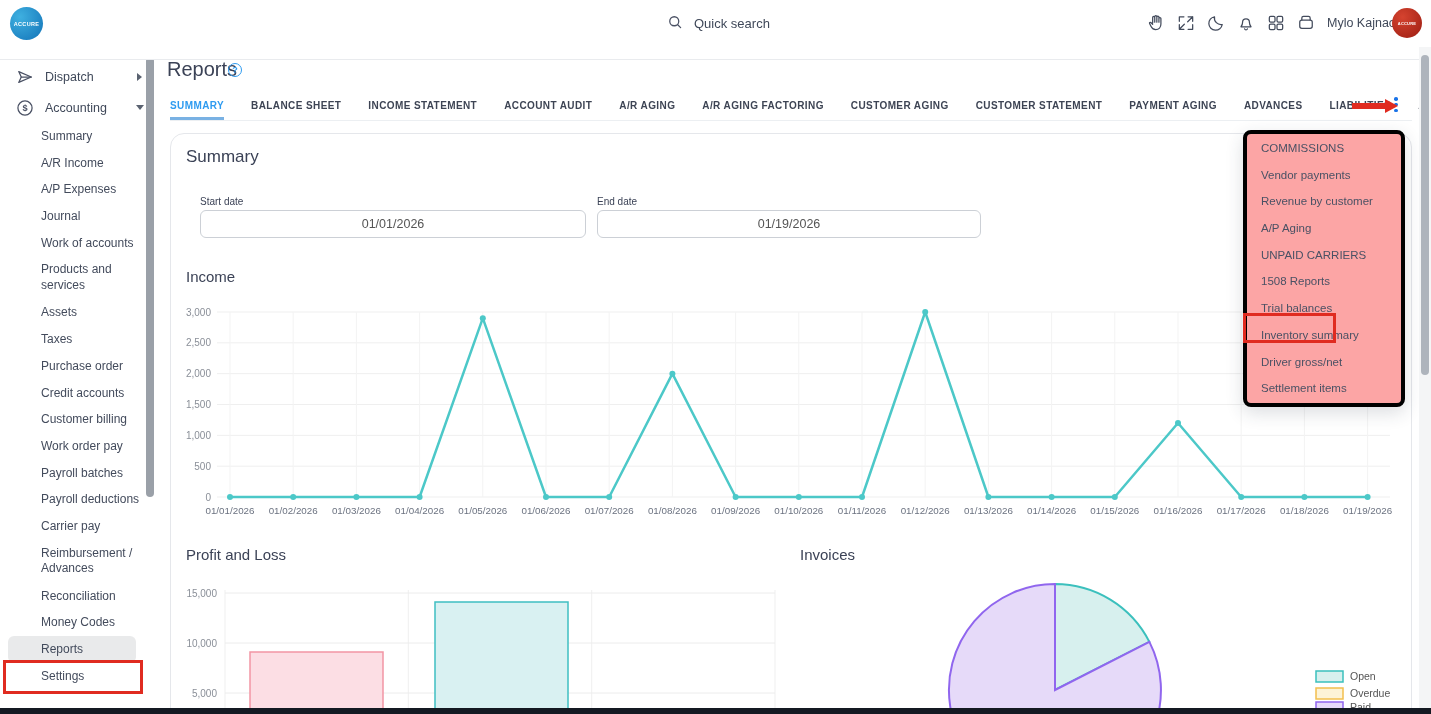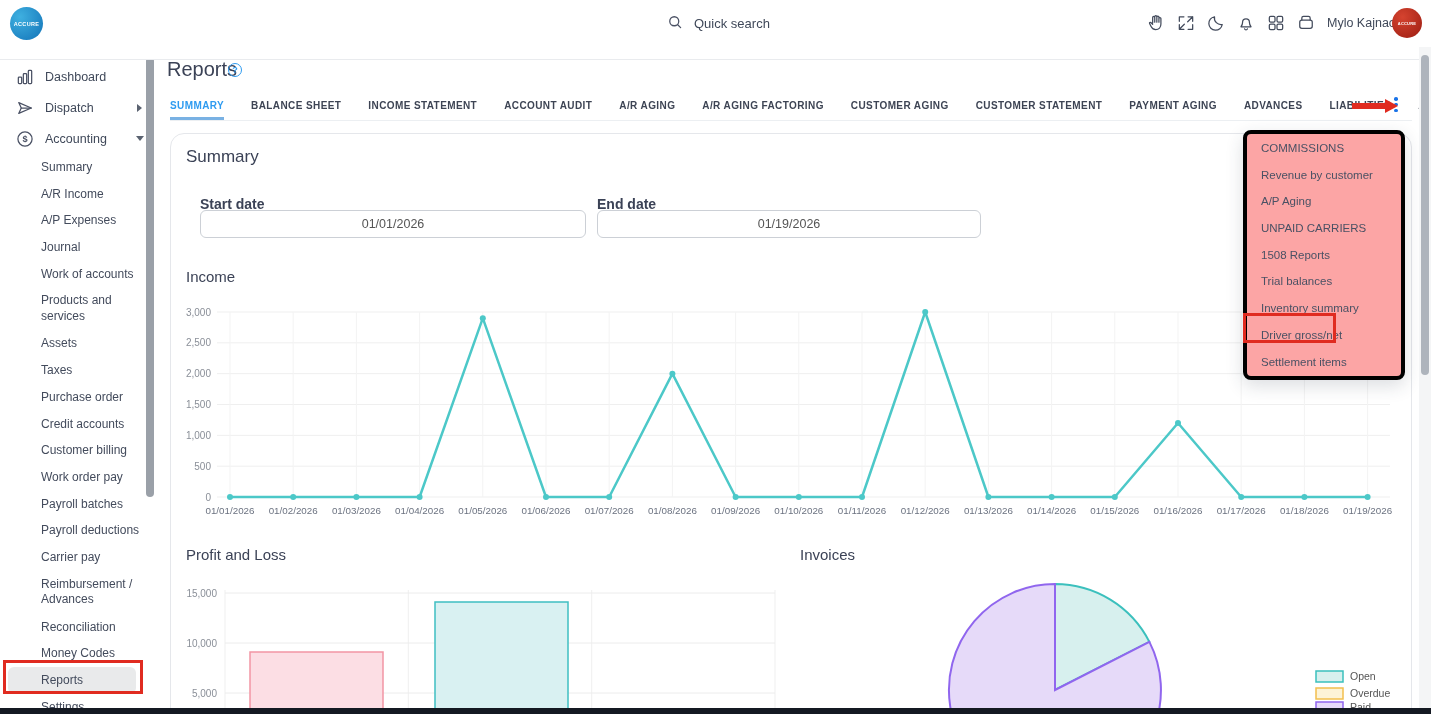--- a/index.html
+++ b/index.html
@@ -38,21 +38,21 @@
         color:#2e9bf0;font-size:9px;font-weight:bold;display:flex;align-items:center;justify-content:center;z-index:5;}
   .tabs{position:absolute;left:170px;top:92px;display:flex;gap:27px;align-items:flex-end;height:28px;z-index:5;}
   .tab{font-size:10px;font-weight:bold;letter-spacing:.4px;color:#3d4454;padding-bottom:9px;white-space:nowrap;}
   .tab.active{color:#2e9bf0;border-bottom:3px solid #79b1e3;padding-bottom:6px;}
   .tabs-divider{position:absolute;left:170px;top:120px;width:1242px;height:1px;background:#eceff2;z-index:4;}
   .kebab{position:absolute;left:1394px;top:97px;display:flex;flex-direction:column;gap:2.2px;z-index:6;}
   .kebab i{width:3.6px;height:3.6px;border-radius:50%;background:#1a73e8;}
   
   .card{position:absolute;left:170px;top:133px;width:1242px;height:600px;background:#fff;border:1px solid #e5e7eb;border-radius:14px;z-index:1;}
   .card-h{position:absolute;left:186px;top:147px;font-size:17px;color:#3b4256;z-index:2;}
-  .f-label{position:absolute;font-size:14px;font-weight:bold;color:#3b4256;z-index:2;}
+  .f-label{position:absolute;font-size:10px;font-weight:normal;color:#3b4256;z-index:2;}
   .f-input{position:absolute;height:28px;border:1px solid #ccd0d6;border-radius:6px;background:#fff;z-index:2;
            display:flex;align-items:center;justify-content:center;font-size:12.5px;color:#555;}
   .sec-title{position:absolute;font-size:15px;color:#3b4256;z-index:2;}
   .chart{position:absolute;z-index:2;}
   svg text{font-family:"Liberation Sans",sans-serif;}
   
   .menu{position:absolute;left:1243px;top:130px;width:162px;background:#fca5a5;border:4px solid #000000;border-radius:8px;
         box-shadow:0 6px 18px rgba(40,50,70,.16);z-index:40;padding:1px 0;}
   .menu-item{height:26.7px;line-height:26.7px;padding-left:14px;font-size:11.5px;color:#4a5164;white-space:nowrap;}
   
@@ -121,28 +121,20 @@
       </span>
     </div>
     <div class="uname">Mylo Kajnaco</div>
     <div class="avatar">
         <span>ACCURE</span>
       </div>
   </div>
 
   <div class="sidebar">
     <div class="side-top">
-        <div class="side-item">
-          <span class="sic"><svg viewBox="0 0 24 24" width="20" height="20">
-              <rect x="4" y="12" width="4" height="8" rx="1"></rect>
-              <rect x="10" y="8" width="4" height="12" rx="1"></rect>
-              <rect x="16" y="4" width="4" height="16" rx="1"></rect>
-            </svg></span>
-          <span>Dashboard</span>
-        </div>
         <div class="side-item">
           <span class="sic"><svg viewBox="0 0 24 24" width="20" height="20">
               <path d="M4.5 5.5L19.5 12 4.5 18.5l3-6.5z"></path>
               <path d="M7.5 12h12"></path>
             </svg></span>
           <span>Dispatch</span>
           <span class="chev-r"></span>
         </div>
         <div class="side-item">
           <span class="sic"><svg viewBox="0 0 24 24" width="20" height="20">
@@ -307,20 +299,21 @@
         <rect x="526" y="116" width="27" height="11" fill="#d7f0ee" stroke="#3bc0bd" stroke-width="1.5"></rect>
         <text x="560" y="125" font-size="10.5" fill="#555">Open</text>
         <rect x="526" y="133" width="27" height="11" fill="#fdf3d7" stroke="#f2bf4e" stroke-width="1.5"></rect>
         <text x="560" y="142" font-size="10.5" fill="#555">Overdue</text>
         <rect x="526" y="147" width="27" height="11" fill="#e6daf9" stroke="#9066ee" stroke-width="1.5"></rect>
         <text x="560" y="156" font-size="10.5" fill="#555">Paid</text>
       </svg></div>
 
   <div class="menu">
       <div class="menu-item">COMMISSIONS</div>
+      <div class="menu-item">Vendor payments</div>
       <div class="menu-item">Revenue by customer</div>
       <div class="menu-item">A/P Aging</div>
       <div class="menu-item">UNPAID CARRIERS</div>
       <div class="menu-item">1508 Reports</div>
       <div class="menu-item">Trial balances</div>
       <div class="menu-item">Inventory summary</div>
       <div class="menu-item">Driver gross/net</div>
       <div class="menu-item">Settlement items</div>
     </div>
 

